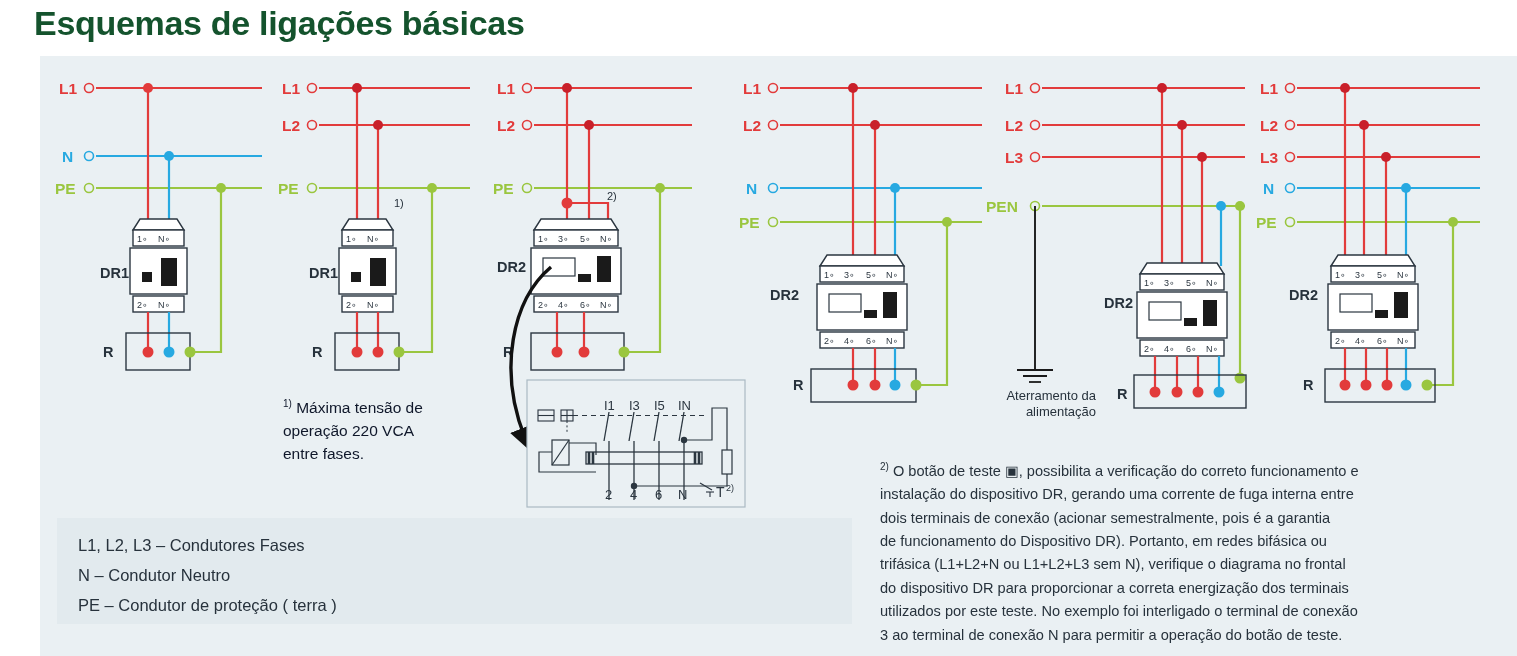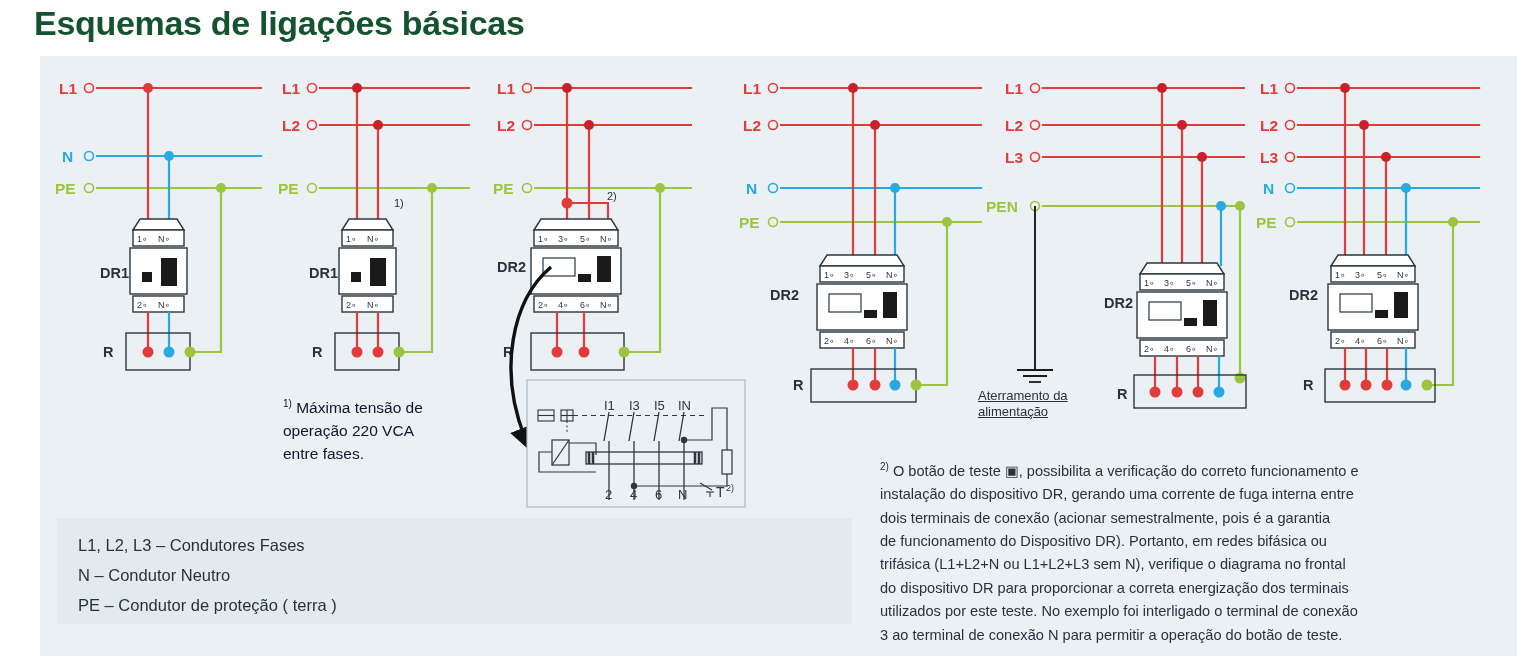--- a/index.html
+++ b/index.html
@@ -33,23 +33,22 @@
     font-size:14.6px;color:#27323c;
     line-height:23.4px;white-space:pre;
   }
   .note1{
     position:absolute;left:283px;top:392px;
     font-size:15.5px;color:#0f172a;line-height:23px;white-space:pre;
   }
   .sup{font-size:10px;vertical-align:super;}
   .ground-label{
     position:absolute;
-    font-size:13px;color:#27323c;text-align:left;line-height:16px;
+    font-size:13px;color:#27323c;text-align:right;line-height:16px;
     white-space:pre;
-    text-decoration:underline;
   }
 </style>
 </head>
 <body>
 
 <div id="root">
 
   <div class="panel"></div>
 
   <div class="title">Esquemas de ligações básicas</div>

